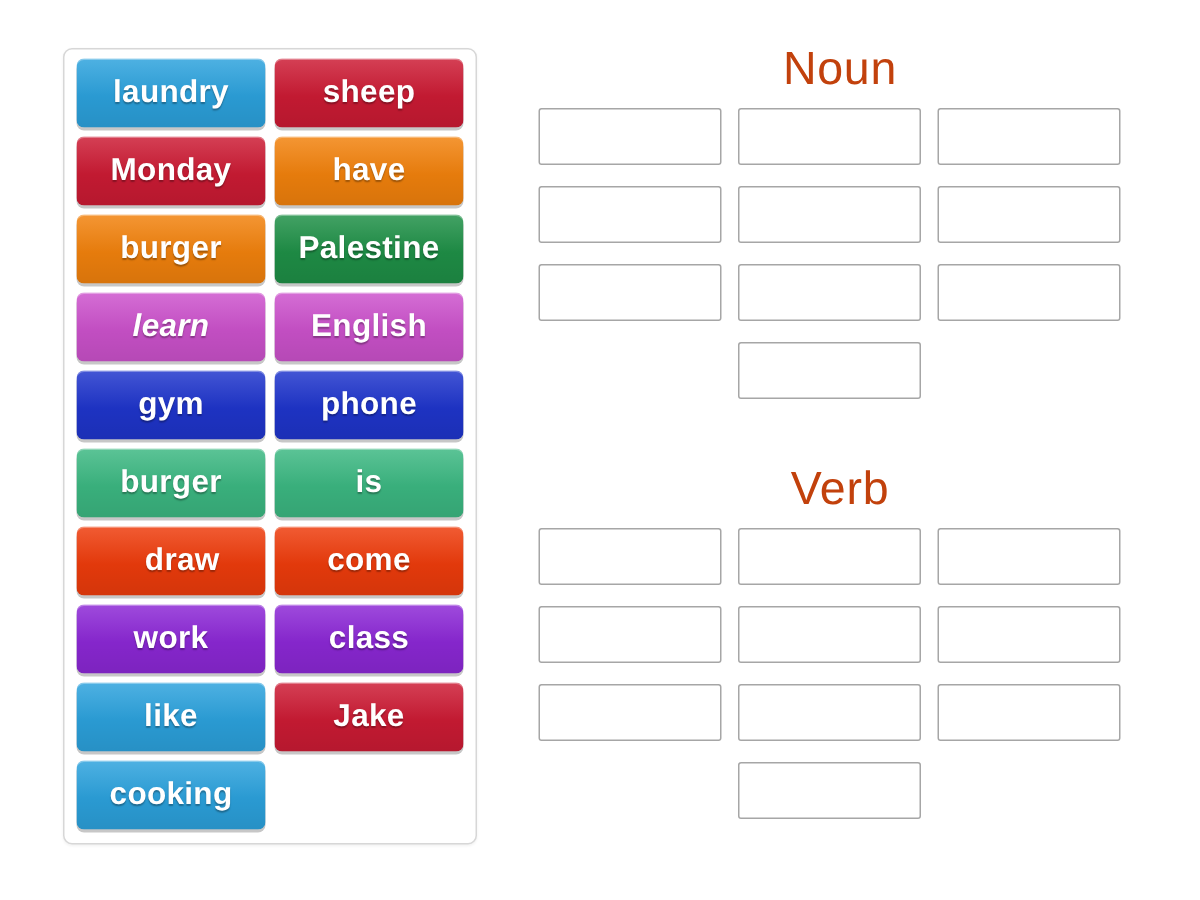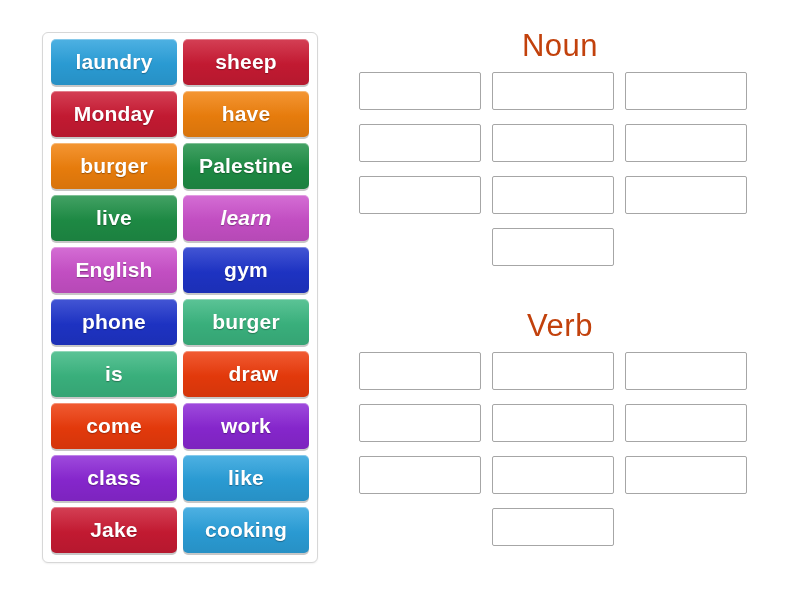--- a/index.html
+++ b/index.html
@@ -111,21 +111,20 @@
 <div id="stage">
 
   <div class="word-bank">
     <div class="tile-grid" id="tile-grid">
         <div class="tile" style="background-color: rgb(44, 162, 221);">laundry</div>
         <div class="tile" style="background-color: rgb(204, 27, 52);">sheep</div>
         <div class="tile" style="background-color: rgb(204, 27, 52);">Monday</div>
         <div class="tile" style="background-color: rgb(242, 130, 13);">have</div>
         <div class="tile" style="background-color: rgb(242, 130, 13);">burger</div>
         <div class="tile" style="background-color: rgb(31, 144, 71);">Palestine</div>
-        <div class="tile" style="background-color: rgb(31, 144, 71);">live</div>
         <div class="tile" style="background-color: rgb(204, 82, 204); font-style: italic;">learn</div>
         <div class="tile" style="background-color: rgb(204, 82, 204);">English</div>
         <div class="tile" style="background-color: rgb(31, 53, 204);">gym</div>
         <div class="tile" style="background-color: rgb(31, 53, 204);">phone</div>
         <div class="tile" style="background-color: rgb(60, 184, 130);">burger</div>
         <div class="tile" style="background-color: rgb(60, 184, 130);">is</div>
         <div class="tile" style="background-color: rgb(238, 60, 12); padding-left: 15px;">draw</div>
         <div class="tile" style="background-color: rgb(238, 60, 12);">come</div>
         <div class="tile" style="background-color: rgb(140, 40, 214);">work</div>
         <div class="tile" style="background-color: rgb(140, 40, 214);">class</div>

